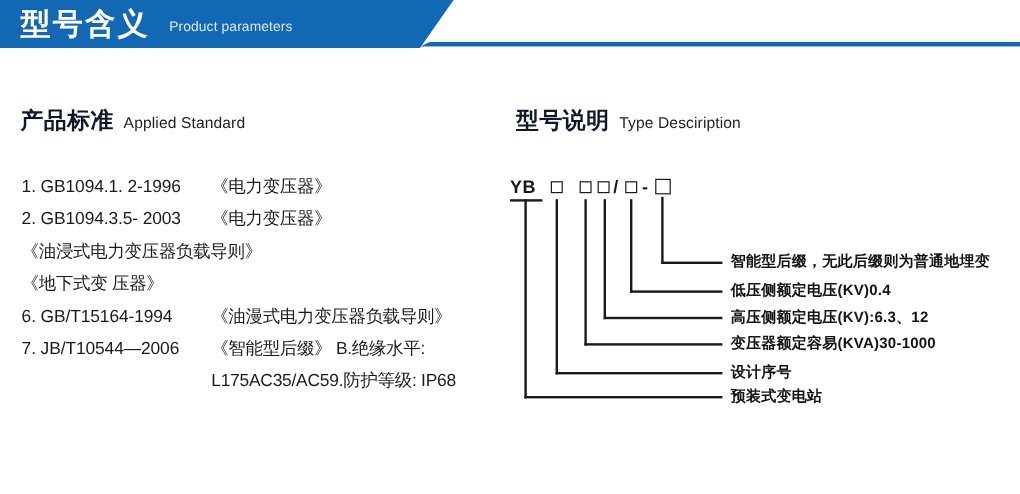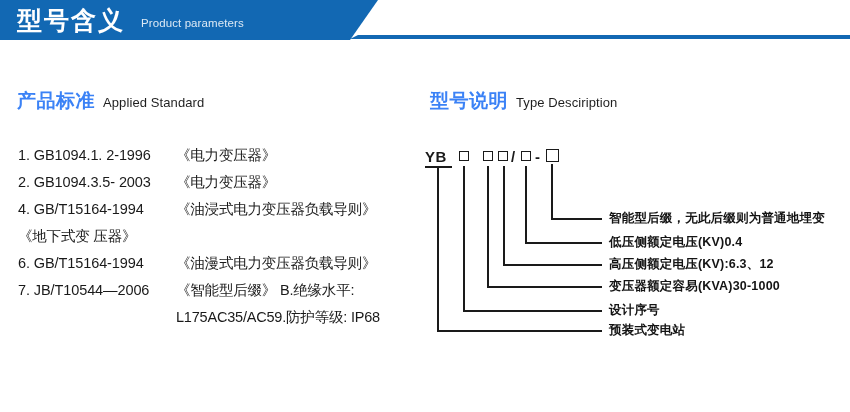--- a/index.html
+++ b/index.html
@@ -67,21 +67,21 @@
   }
 
   
   .sec-head {
     position: absolute;
     white-space: nowrap;
   }
   .sec-head .cn {
     font-size: 19px;
     font-weight: bold;
-    color: #3b82f6;
+    color: #0f172a;
     letter-spacing: 0.5px;
   }
   .sec-head .en {
     font-size: 13px;
     font-weight: normal;
     color: #1f1f1f;
     margin-left: 8px;
     letter-spacing: 0.1px;
   }
   #sec-head-left  { left: 17px; top: 88px; }
@@ -205,21 +205,20 @@
     <span class="std-name">《电力变压器》</span>
   </div>
 
   <div class="std-row">
     <span class="std-code"><span>2.</span>&nbsp;<span>GB1094.3.5- 2003</span></span>
     <span class="std-name">《电力变压器》</span>
   </div>
 
 
   <div class="std-row">
-    <span class="std-code"><span>4.</span>&nbsp;<span>GB/T15164-1994</span></span>
     <span class="std-name">《油浸式电力变压器负载导则》</span>
   </div>
 
   <div class="std-row">
     <span class="std-name">《地下式变 压器》</span>
   </div>
 
   <div class="std-row">
     <span class="std-code"><span>6.</span>&nbsp;<span>GB/T15164-1994</span></span>
     <span class="std-name">《油漫式电力变压器负载导则》</span>

